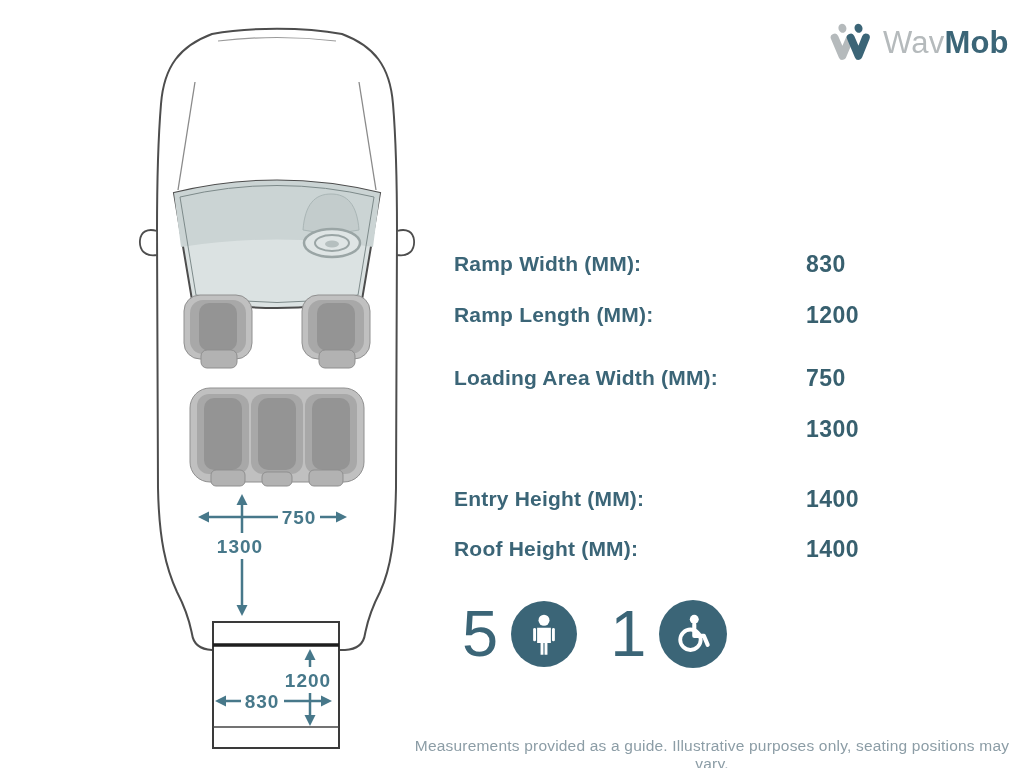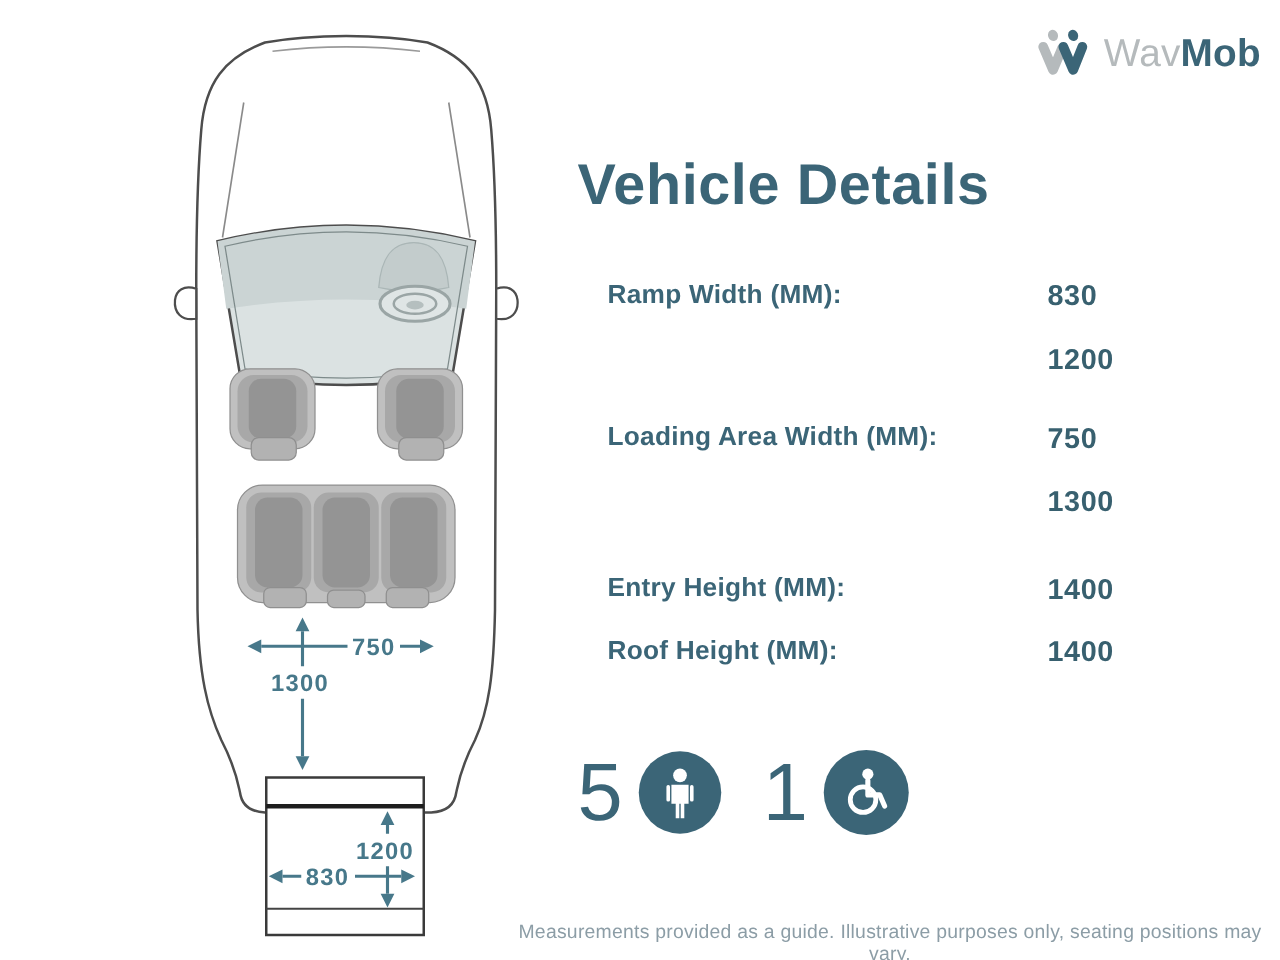--- a/index.html
+++ b/index.html
@@ -12,21 +12,21 @@
   #logo .mark{width:46px;height:46px;}
   #logo .wordmark{font-size:31px;letter-spacing:0.2px;white-space:nowrap;}
   #logo .w-gray{color:#b5babc;font-weight:500;margin-top:22px;}
   #logo .w-teal{color:#3b6577;font-weight:700;margin-top:20px;}
   
   #title{
     position:absolute;left:462px;top:120px;width:440px;
     font-size:46px;font-weight:800;color:#3b6577;letter-spacing:0.5px;
   }
   
-  .spec-row{position:absolute;left:486px;width:425px;height:30px;}
+  .spec-row{position:absolute;left:454px;width:425px;height:30px;margin-top:28px;}
   .spec-label{font-size:21px;font-weight:700;color:#3b6577;letter-spacing:0.2px;}
   .spec-value{position:absolute;left:352px;top:-1px;font-size:23px;font-weight:700;color:#38606f;letter-spacing:0.5px;}
   
   #capacity{position:absolute;left:462px;top:595px;display:flex;align-items:center;gap:13px;height:78px;}
   .cap-digit{font-size:65px;font-weight:500;color:#3b6577;line-height:78px;}
   .cap-digit.second{margin-left:20px;}
   .badge{border-radius:50%;background:#3b6577;display:flex;align-items:center;justify-content:center;}
   #person-badge{width:66px;height:66px;}
   #wheelchair-badge{width:68px;height:68px;}
   
@@ -150,27 +150,27 @@
   <div id="logo">
     <svg class="mark" viewBox="0 0 50 46" xmlns="http://www.w3.org/2000/svg">
       <ellipse cx="13.5" cy="7" rx="4.3" ry="5" transform="rotate(-18 13.5 7)" fill="#b5babc"></ellipse>
       <path d="M5,17 L13.5,37 L21.5,18" fill="none" stroke="#b5babc" stroke-width="8.5" stroke-linecap="round" stroke-linejoin="round"></path>
       <ellipse cx="31" cy="7" rx="4.3" ry="5" transform="rotate(-18 31 7)" fill="#3b6577"></ellipse>
       <path d="M22.5,17 L31,37 L39,17" fill="none" stroke="#3b6577" stroke-width="8.5" stroke-linecap="round" stroke-linejoin="round"></path>
     </svg>
     <div class="wordmark"><span class="w-gray">Wav</span><span class="w-teal">Mob</span></div>
   </div>
 
-  <div id="title">Vehicle Details</div>
 
   <div class="spec-row" style="top:224px">
     <span class="spec-label">Ramp Width (MM):</span>
     <span class="spec-value">830</span>
   </div>
   <div class="spec-row" style="top:275px">
+    <span class="spec-label">Ramp Length (MM):</span>
     <span class="spec-value">1200</span>
   </div>
   <div class="spec-row" style="top:338px">
     <span class="spec-label">Loading Area Width (MM):</span>
     <span class="spec-value">750</span>
   </div>
   <div class="spec-row" style="top:389px">
     <span class="spec-value">1300</span>
   </div>
   <div class="spec-row" style="top:459px">

